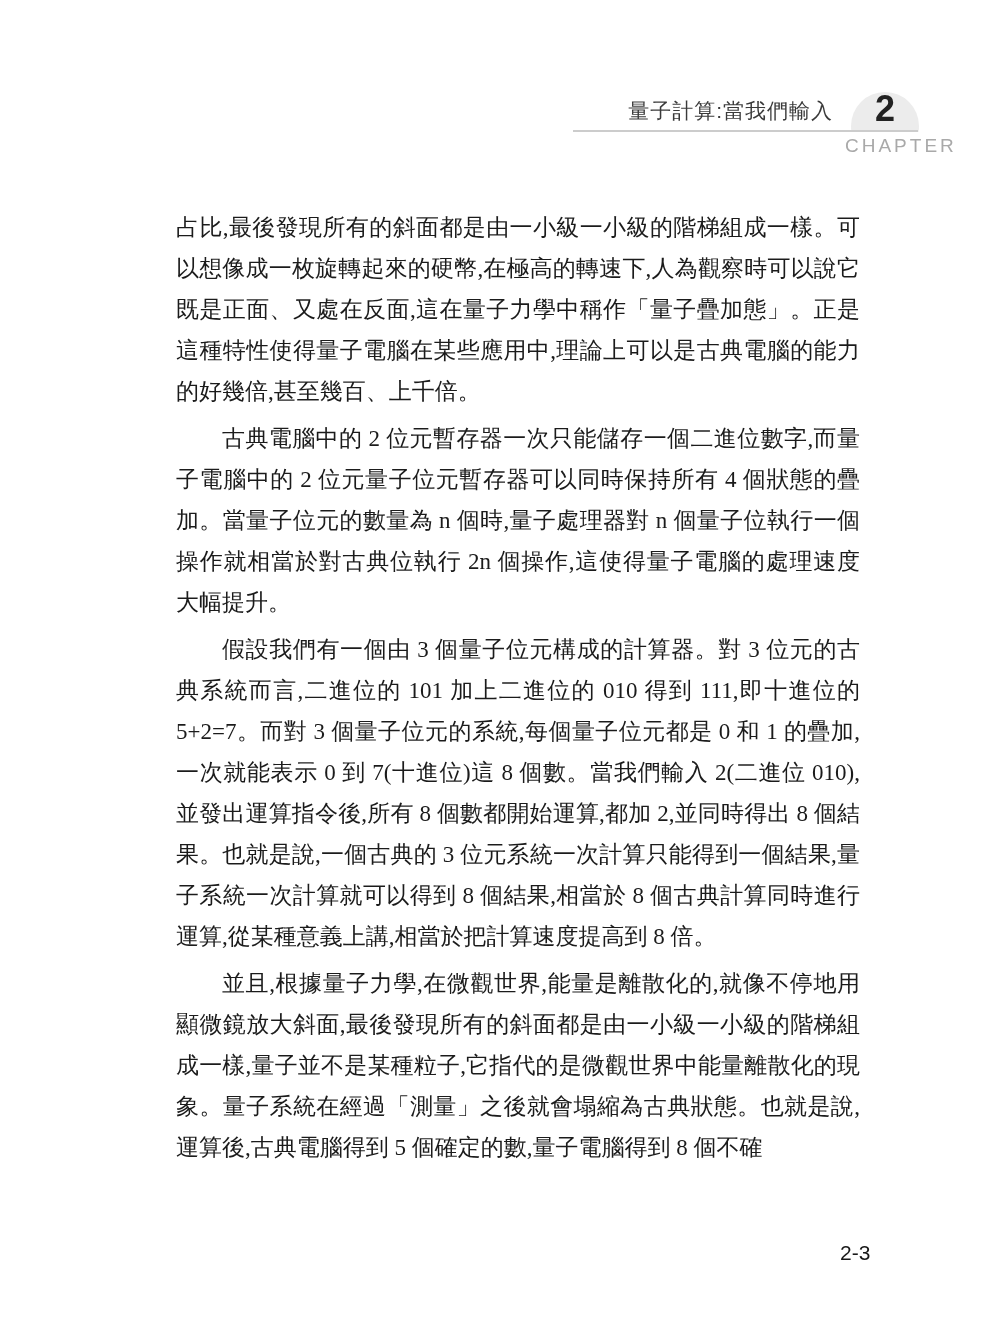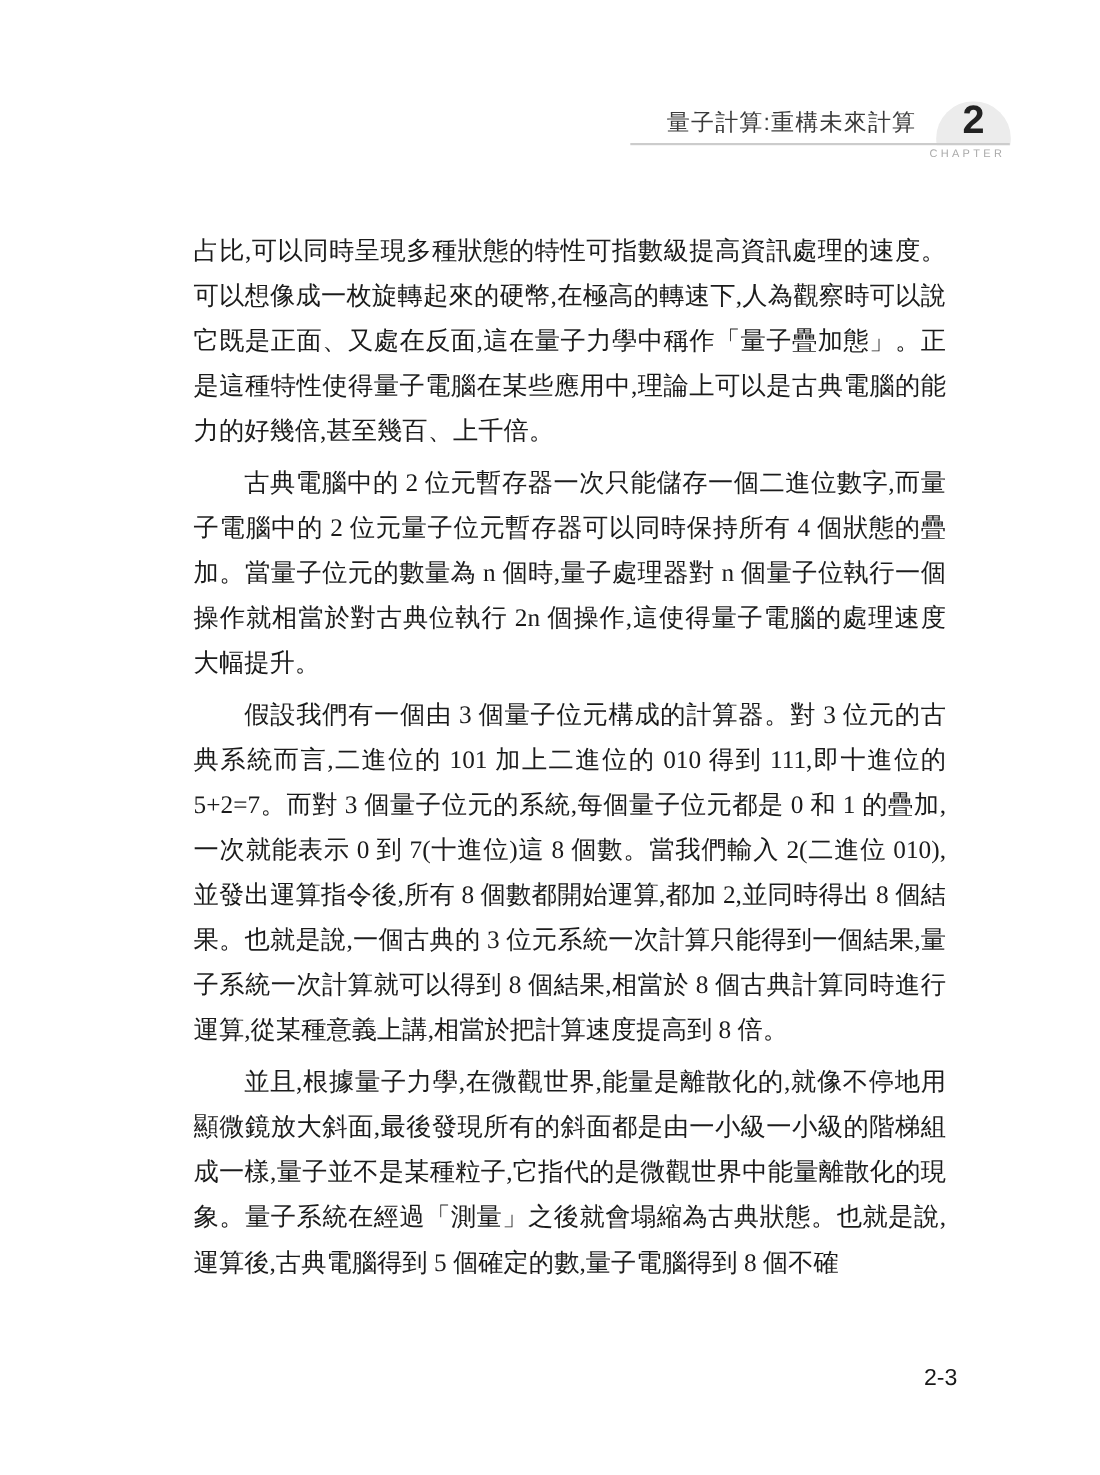--- a/index.html
+++ b/index.html
@@ -55,22 +55,23 @@
     top: 130px;
     width: 345px;
     height: 2px;
     background: #cccccc;
   }
   .chapter-label {
     position: absolute;
     left: 845px;
     top: 135px;
     width: 90px;
+    text-align: center;
     font-family: "Liberation Sans", "DejaVu Sans", sans-serif;
-    font-size: 10px;
+    font-size: 19px;
     font-weight: 500;
     letter-spacing: 3px;
     color: #a9a9a9;
   }
 
   
   .body-text {
     position: absolute;
     left: 176px;
     top: 207px;
@@ -92,34 +93,34 @@
     font-family: "Liberation Sans", "DejaVu Sans", sans-serif;
     font-size: 21px;
     color: #181818;
   }
 </style>
 </head>
 <body>
 
 <div class="page">
 
-  <div class="running-title">量子計算:重構未來計算</div>
+  <div class="running-title">量子計算:當我們輸入</div>
 
   <div class="chapter-circle-clip">
     <div class="chapter-circle"></div>
   </div>
 
   <div class="chapter-number">2</div>
 
   <div class="header-rule"></div>
 
   <div class="chapter-label">CHAPTER</div>
 
   <div class="body-text">
-    <p>占比,可以同時呈現多種狀態的特性可指數級提高資訊處理的速度。可以想像成一枚旋轉起來的硬幣,在極高的轉速下,人為觀察時可以說它既是正面、又處在反面,這在量子力學中稱作「量子疊加態」。正是這種特性使得量子電腦在某些應用中,理論上可以是古典電腦的能力的好幾倍,甚至幾百、上千倍。</p>
+    <p>占比,最後發現所有的斜面都是由一小級一小級的階梯組成一樣。可以想像成一枚旋轉起來的硬幣,在極高的轉速下,人為觀察時可以說它既是正面、又處在反面,這在量子力學中稱作「量子疊加態」。正是這種特性使得量子電腦在某些應用中,理論上可以是古典電腦的能力的好幾倍,甚至幾百、上千倍。</p>
     <p class="indent">古典電腦中的 2 位元暫存器一次只能儲存一個二進位數字,而量子電腦中的 2 位元量子位元暫存器可以同時保持所有 4 個狀態的疊加。當量子位元的數量為 n 個時,量子處理器對 n 個量子位執行一個操作就相當於對古典位執行 2n 個操作,這使得量子電腦的處理速度大幅提升。</p>
     <p class="indent">假設我們有一個由 3 個量子位元構成的計算器。對 3 位元的古典系統而言,二進位的 101 加上二進位的 010 得到 111,即十進位的 5+2=7。而對 3 個量子位元的系統,每個量子位元都是 0 和 1 的疊加,一次就能表示 0 到 7(十進位)這 8 個數。當我們輸入 2(二進位 010),並發出運算指令後,所有 8 個數都開始運算,都加 2,並同時得出 8 個結果。也就是說,一個古典的 3 位元系統一次計算只能得到一個結果,量子系統一次計算就可以得到 8 個結果,相當於 8 個古典計算同時進行運算,從某種意義上講,相當於把計算速度提高到 8 倍。</p>
     <p class="indent">並且,根據量子力學,在微觀世界,能量是離散化的,就像不停地用顯微鏡放大斜面,最後發現所有的斜面都是由一小級一小級的階梯組成一樣,量子並不是某種粒子,它指代的是微觀世界中能量離散化的現象。量子系統在經過「測量」之後就會塌縮為古典狀態。也就是說,運算後,古典電腦得到 5 個確定的數,量子電腦得到 8 個不確</p>
   </div>
 
   <div class="page-number">2-3</div>
 
 </div>
 
 </body></html>

